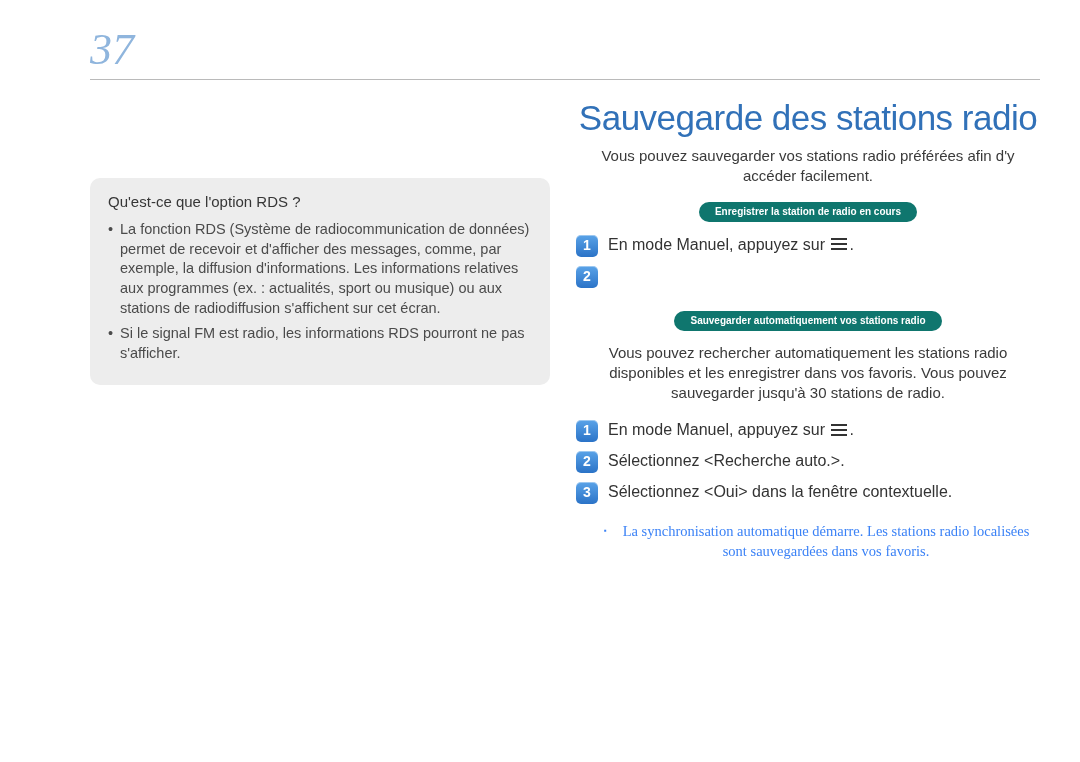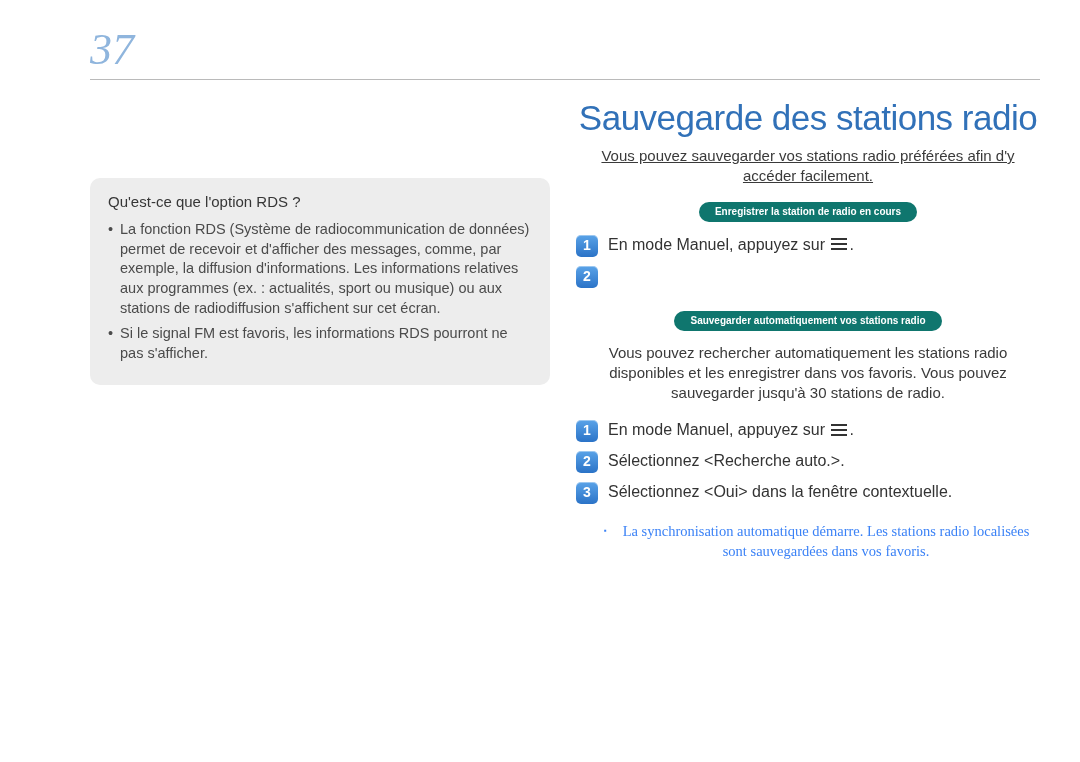--- a/index.html
+++ b/index.html
@@ -78,21 +78,20 @@
       color: #3171b8;
       font-weight: 400;
       margin-bottom: 8px;
       letter-spacing: -0.5px;
     }
     .intro {
       font-size: 15px;
       line-height: 1.35;
       margin-bottom: 14px;
       color: #3a3a3a;
-      text-decoration: underline;
     }
     .pill {
       display: inline-block;
       background: #0f766e;
       color: #fff;
       font-size: 10px;
       padding: 4px 16px 5px 16px;
       border-radius: 20px;
       margin-bottom: 12px;
       font-weight: bold;
@@ -161,21 +160,21 @@
     <div class="page-number">37</div>
   </div>
   <hr class="divider">
 
   <div class="columns">
     <div class="col-left">
       <div class="info-box">
         <div class="info-box-title">Qu'est-ce que l'option RDS ?</div>
         <ul>
           <li>La fonction RDS (Système de radiocommunication de données) permet de recevoir et d'afficher des messages, comme, par exemple, la diffusion d'informations. Les informations relatives aux programmes (ex. : actualités, sport ou musique) ou aux stations de radiodiffusion s'affichent sur cet écran.</li>
-          <li>Si le signal FM est favoris, les informations RDS pourront ne pas s'afficher.</li>
+          <li>Si le signal FM est radio, les informations RDS pourront ne pas s'afficher.</li>
         </ul>
       </div>
     </div>
 
     <div class="col-right">
       <h1 class="main-title">Sauvegarde des stations radio</h1>
       <p class="intro">Vous pouvez sauvegarder vos stations radio préférées afin d'y accéder facilement.</p>
 
       <div class="pill">Enregistrer la station de radio en cours</div>
       <ul class="steps">

